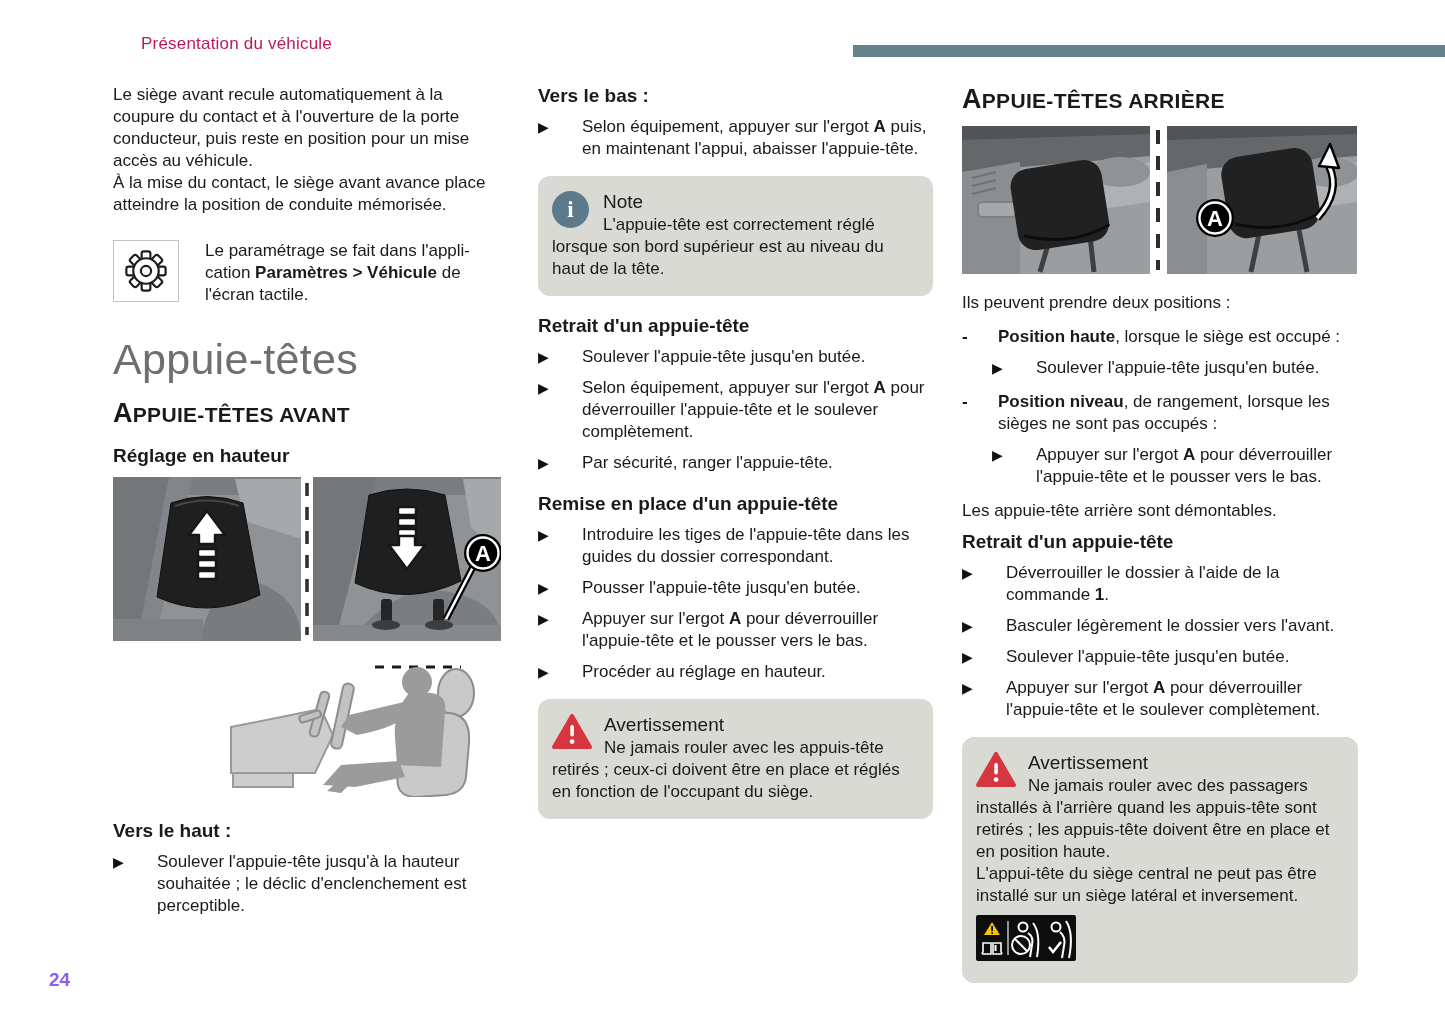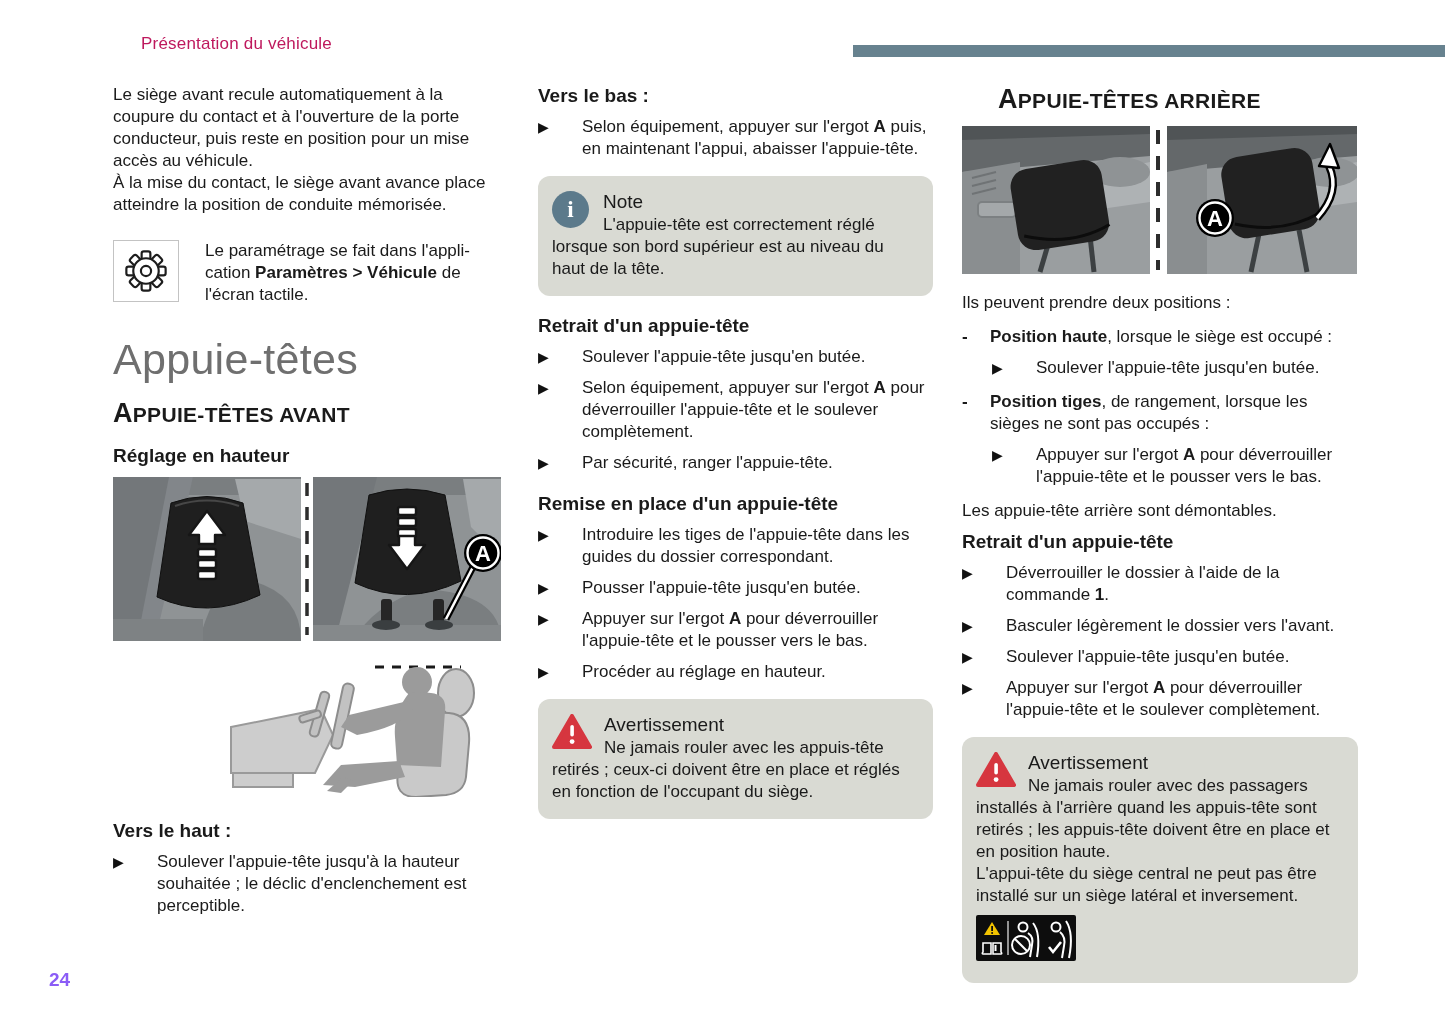--- a/index.html
+++ b/index.html
@@ -29,21 +29,21 @@
   .settings-row{margin-top:24px;display:flex;gap:26px;align-items:flex-start;}
   .gear-frame{flex:0 0 auto;width:64px;height:60px;border:1px solid #c3c3c3;display:flex;align-items:center;justify-content:center;background:#fff;}
   .settings-text{flex:1;}
 
   .bullet{display:flex;gap:27px;margin-top:9px;}
   .bullet .marker{flex:0 0 17px;}
   .bullet .marker::before{content:"\25B6";font-family:"DejaVu Sans",sans-serif;font-size:14px;line-height:21px;color:#111;}
   .bullet .btxt{flex:1;}
   .sub{margin-left:30px;}
 
-  .dash-item{display:flex;gap:0;margin-top:12px;}
+  .dash-item{display:flex;gap:8px;margin-top:12px;}
   .dash-item .dash{flex:0 0 28px;}
   .dash-item .dash::before{content:"-";font-weight:700;}
   .dash-item .dtxt{flex:1;}
 
   .infobox{background:#D9DAD3;border-radius:12px;padding:14px 16px 16px 14px;margin-top:16px;}
   .infobox .box-title{font-size:19px;line-height:24px;font-weight:400;}
   .info-icon{float:left;width:37px;height:37px;border-radius:50%;background:#5C7A8B;color:#fff;
     text-align:center;line-height:37px;font-size:23px;font-weight:700;margin:1px 14px 3px 0;
     font-family:"Liberation Serif",serif;}
   .warn-icon{float:left;width:40px;height:36px;margin:1px 12px 4px 0;}
@@ -235,21 +235,21 @@
           <circle cx="20.1" cy="27.6" r="2.4" fill="#ffffff"></circle>
         </svg>
       </span>
       <div class="box-title">Avertissement</div>
       <div>Ne jamais rouler avec les appuis-tête retirés ; ceux-ci doivent être en place et réglés en fonction de l'occupant du siège.</div>
       <div class="clear"></div>
     </div>
   </div>
 
   <div class="col col3">
-    <h2 class="caps-head" style="margin-top:86px;margin-left:36px;">APPUIE-TÊTES ARRIÈRE</h2>
+    <h2 class="caps-head" style="margin-top:86px;">APPUIE-TÊTES ARRIÈRE</h2>
 
     <figure class="fig" style="margin-top:12px;">
       <svg width="395" height="148" viewBox="0 0 395 148">
 
         <g>
           <rect x="0" y="0" width="188" height="148" fill="#9A9EA0"></rect>
           <rect x="0" y="0" width="188" height="14" fill="#505456"></rect>
           <polygon points="0,14 188,8 188,30 0,46" fill="#64686A"></polygon>
           <polygon points="110,52 188,36 188,76 118,86" fill="#AEB2B4"></polygon>
           <ellipse cx="158" cy="46" rx="30" ry="15" fill="#8F9395"></ellipse>
@@ -303,21 +303,21 @@
       <span class="dash"></span>
       <span class="dtxt"><b>Position haute</b><span>, lorsque le siège est occupé :</span></span>
     </div>
     <div class="bullet sub">
       <span class="marker"></span>
       <span class="btxt">Soulever l'appuie-tête jusqu'en butée.</span>
     </div>
 
     <div class="dash-item">
       <span class="dash"></span>
-      <span class="dtxt"><b>Position tiges</b><span>, de rangement, lorsque les sièges ne sont pas occupés :</span></span>
+      <span class="dtxt"><b>Position niveau</b><span>, de rangement, lorsque les sièges ne sont pas occupés :</span></span>
     </div>
     <div class="bullet sub">
       <span class="marker"></span>
       <span class="btxt"><span>Appuyer sur l'ergot </span><b>A</b><span> pour déverrouiller l'appuie-tête et le pousser vers le bas.</span></span>
     </div>
 
     <div class="para">Les appuie-tête arrière sont démontables.</div>
 
     <h3 class="subhead" style="margin-top:8px;">Retrait d'un appuie-tête</h3>
     <div class="bullet">

